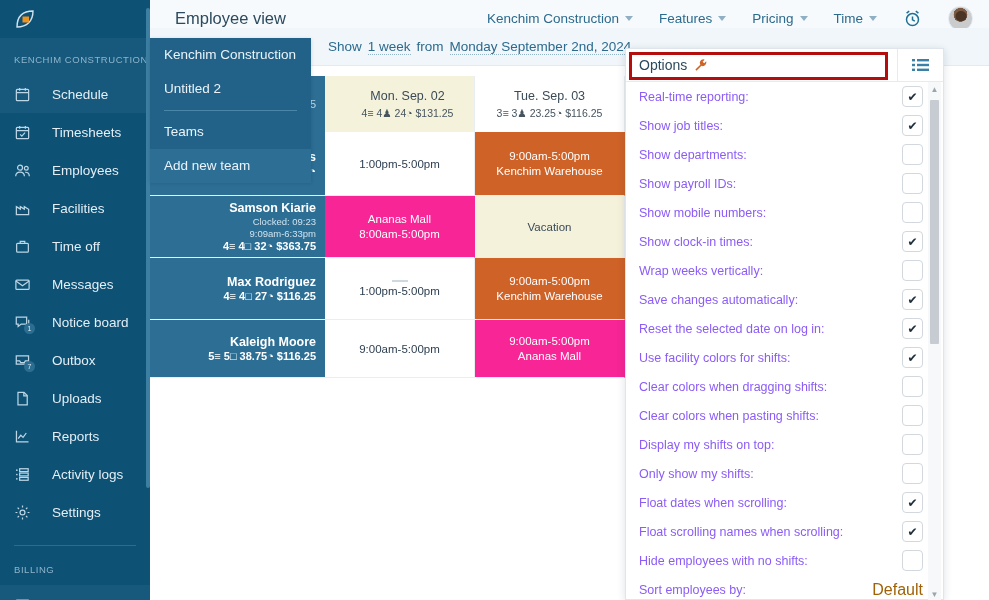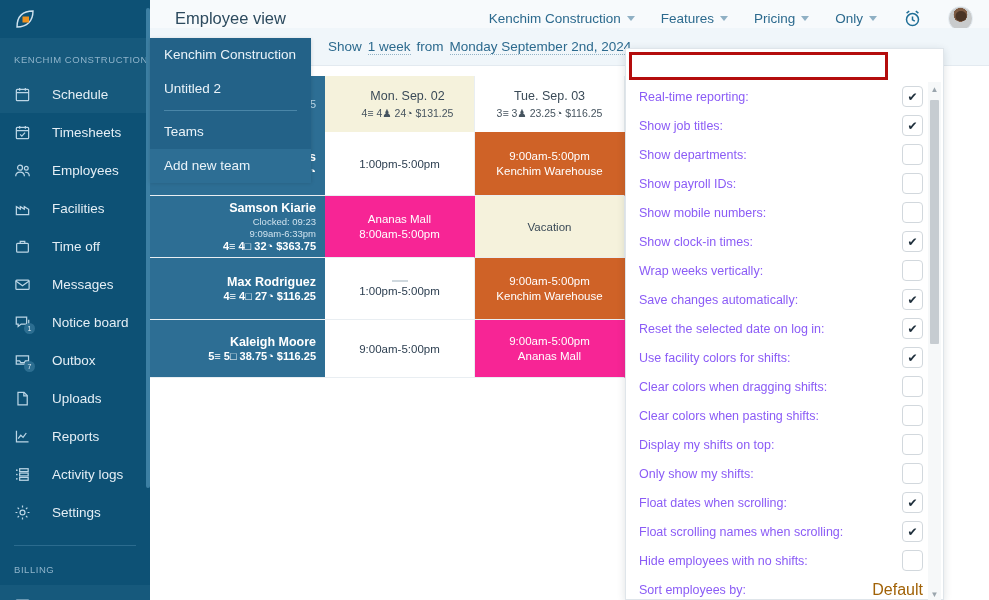--- a/index.html
+++ b/index.html
@@ -350,21 +350,21 @@
       </div>
       <div class="nav-item">
         <span>Features</span>
         <span class="caret"></span>
       </div>
       <div class="nav-item">
         <span>Pricing</span>
         <span class="caret"></span>
       </div>
       <div class="nav-item">
-        <span>Only</span>
+        <span>Time</span>
         <span class="caret"></span>
       </div>
       <div id="alarm-ico">
         <svg width="19" height="19" viewBox="0 0 19 19" fill="none" stroke="#1f6e96" stroke-width="1.5">
           <circle cx="9.5" cy="10.6" r="6"></circle>
           <path d="M9.5 7.4v3.4l2.3 1.4M3.6 4.2l2.6-2M15.4 4.2l-2.6-2"></path>
         </svg>
       </div>
       <div id="avatar"></div>
     </div>
@@ -475,20 +475,40 @@
 
 <div id="team-dd">
   <div class="dd-item">Kenchim Construction</div>
   <div class="dd-item">Untitled 2</div>
   <div id="dd-sep"></div>
   <div class="dd-item">Teams</div>
   <div class="dd-item hl">Add new team</div>
 </div>
 
 <div id="options">
+  <div id="opt-head">
+    <span id="opt-title">Options</span>
+    <span id="wrench-ico">
+      <svg width="14" height="14" viewBox="0 0 14 14">
+        <path d="M9.4 1.3a3.6 3.6 0 0 0-3.1 5.4L1.4 11.6l1.1 1.1 4.9-4.9a3.6 3.6 0 0 0 4.8-4.5l-2 2-1.6-1.6 2-2a3.6 3.6 0 0 0-1.2-.4z" fill="#cf6227"></path>
+      </svg>
+    </span>
+    <span id="opt-list-ico">
+      <svg width="17" height="14" viewBox="0 0 17 14">
+        <g fill="#3a7fa5">
+          <rect x="0" y="1" width="3" height="2.4"></rect>
+            <rect x="5" y="1" width="12" height="2.4"></rect>
+          <rect x="0" y="5.8" width="3" height="2.4"></rect>
+            <rect x="5" y="5.8" width="12" height="2.4"></rect>
+          <rect x="0" y="10.6" width="3" height="2.4"></rect>
+            <rect x="5" y="10.6" width="12" height="2.4"></rect>
+        </g>
+      </svg>
+    </span>
+  </div>
   <div id="opt-body">
       <div class="opt-row">
         <span class="opt-label">Real-time reporting:</span>
         <span class="opt-box">✔</span>
       </div>
       <div class="opt-row">
         <span class="opt-label">Show job titles:</span>
         <span class="opt-box">✔</span>
       </div>
       <div class="opt-row">

